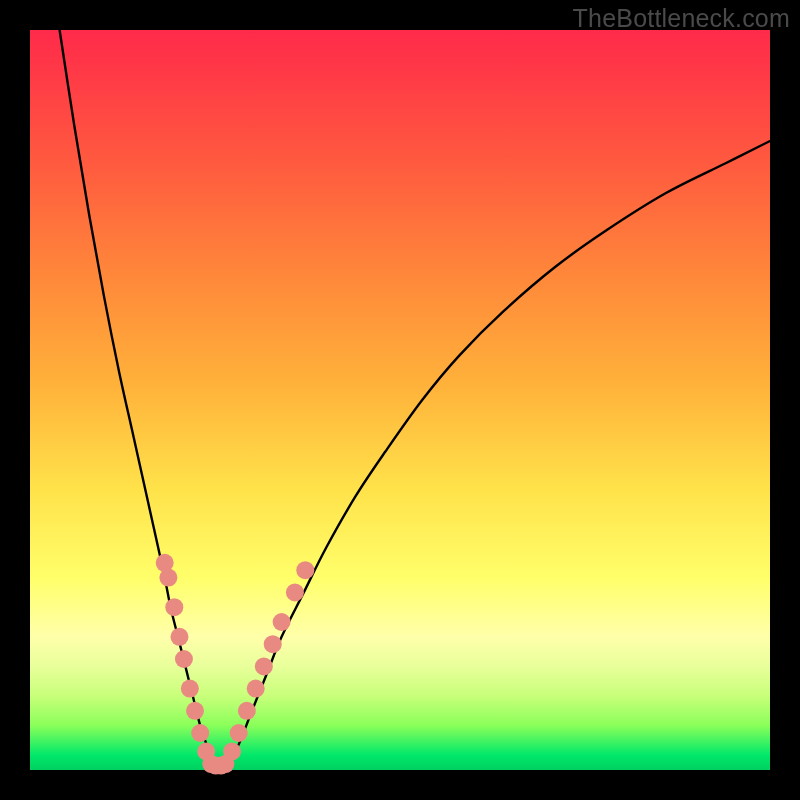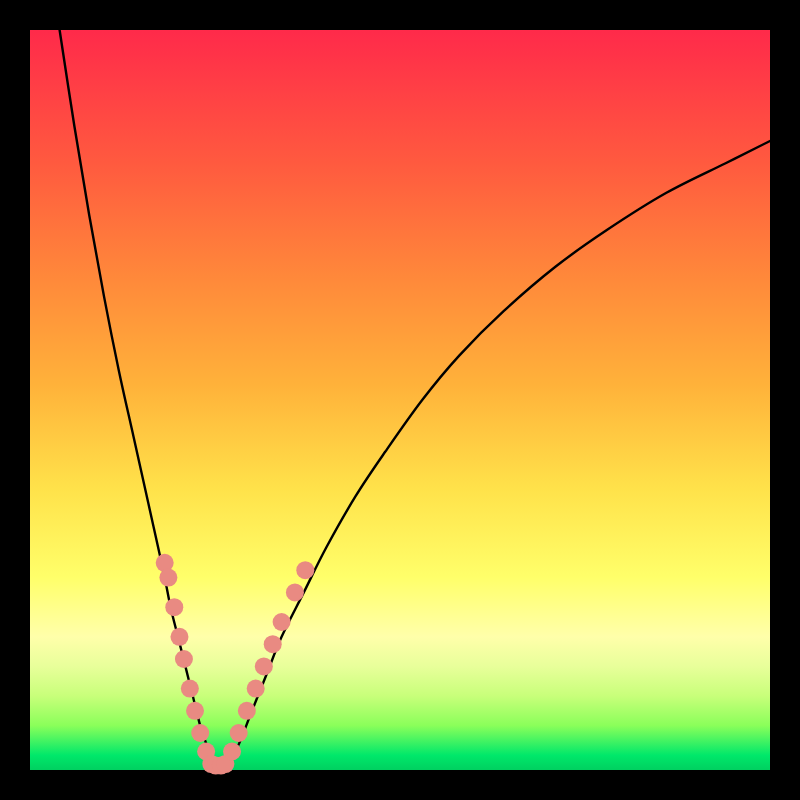--- a/index.html
+++ b/index.html
@@ -57,20 +57,21 @@
     top: 0;
     width: 740px;
     height: 740px;
     overflow: visible;
   }
 </style>
 </head>
 <body>
 
 <div class="frame">
+  <div class="watermark">TheBottleneck.com</div>
   <div class="plot-area">
     <svg class="curves" viewBox="0 0 740 740">
       <path id="left-path" fill="none" stroke-width="2.4" stroke-linecap="round" d="M 29.6 0 C 32.06666666666667 16.033333333333342, 39.46666666666667 65.36666666666672, 44.4 96.20000000000005 C 49.33333333333333 127.03333333333337, 54.266666666666666 156.63333333333335, 59.2 185 C 64.13333333333334 213.36666666666665, 69.06666666666666 240.49999999999997, 74 266.4 C 78.93333333333334 292.29999999999995, 83.86666666666666 316.96666666666664, 88.8 340.4 C 93.73333333333333 363.8333333333333, 98.66666666666667 384.8, 103.60000000000001 407 C 108.53333333333335 429.2, 113.46666666666667 451.40000000000003, 118.4 473.6 C 123.33333333333334 495.8, 129.5 522.9333333333334, 133.2 540.2 C 136.89999999999998 557.4666666666667, 138.13333333333333 566.1, 140.6 577.2 C 143.06666666666666 588.3000000000001, 145.53333333333333 596.9333333333333, 148 606.8 C 150.46666666666667 616.6666666666666, 152.93333333333334 626.5333333333333, 155.4 636.4 C 157.86666666666667 646.2666666666667, 160.33333333333334 656.1333333333333, 162.8 666 C 165.26666666666668 675.8666666666667, 167.73333333333335 686.9666666666667, 170.20000000000002 695.6 C 172.66666666666669 704.2333333333333, 175.50333333333333 711.0166666666667, 177.6 717.8 C 179.69666666666666 724.5833333333333, 181.91666666666666 733.2166666666666, 182.78 736.3" stroke="#000000"></path>
       <path id="right-path" fill="none" stroke-width="2.4" stroke-linecap="round" d="M 196.10000000000002 736.3 C 197.95000000000002 733.2166666666666, 202.88333333333335 727.05, 207.20000000000002 717.8 C 211.51666666666668 708.55, 217.06666666666666 693.1333333333333, 222 680.8 C 226.93333333333334 668.4666666666666, 231.86666666666667 656.1333333333333, 236.8 643.8 C 241.73333333333335 631.4666666666666, 245.43333333333337 620.3666666666666, 251.60000000000002 606.8 C 257.7666666666667 593.2333333333333, 266.40000000000003 577.1999999999999, 273.8 562.4 C 281.2 547.6, 287.3666666666667 534.0333333333333, 296 518 C 304.6333333333333 501.9666666666667, 315.73333333333335 482.23333333333335, 325.6 466.2 C 335.4666666666667 450.16666666666663, 344.09999999999997 437.83333333333337, 355.2 421.8 C 366.3 405.76666666666665, 379.86666666666673 386.03333333333336, 392.20000000000005 370 C 404.53333333333336 353.96666666666664, 415.6333333333333 340.4, 429.2 325.59999999999997 C 442.76666666666665 310.79999999999995, 457.5666666666667 296, 473.6 281.2 C 489.6333333333333 266.4, 508.1333333333333 250.36666666666662, 525.4 236.79999999999995 C 542.6666666666666 223.2333333333333, 558.7 212.1333333333334, 577.2 199.80000000000007 C 595.7 187.46666666666673, 616.6666666666666 173.89999999999995, 636.4 162.79999999999995 C 656.1333333333333 151.69999999999996, 678.3333333333333 141.83333333333337, 695.5999999999999 133.20000000000005 C 712.8666666666666 124.56666666666672, 732.6 114.7, 740 111" stroke="#000000"></path>
       <g id="markers">
           <circle cx="134.68" cy="532.8" r="9" fill="#e98a82" stroke="#d97a72" stroke-width="0"></circle>
           <circle cx="138.38" cy="547.6" r="9" fill="#e98a82" stroke="#d97a72" stroke-width="0"></circle>
           <circle cx="144.3" cy="577.2" r="9" fill="#e98a82" stroke="#d97a72" stroke-width="0"></circle>
           <circle cx="149.48" cy="606.8" r="9" fill="#e98a82" stroke="#d97a72" stroke-width="0"></circle>
           <circle cx="153.92000000000002" cy="629" r="9" fill="#e98a82" stroke="#d97a72" stroke-width="0"></circle>

